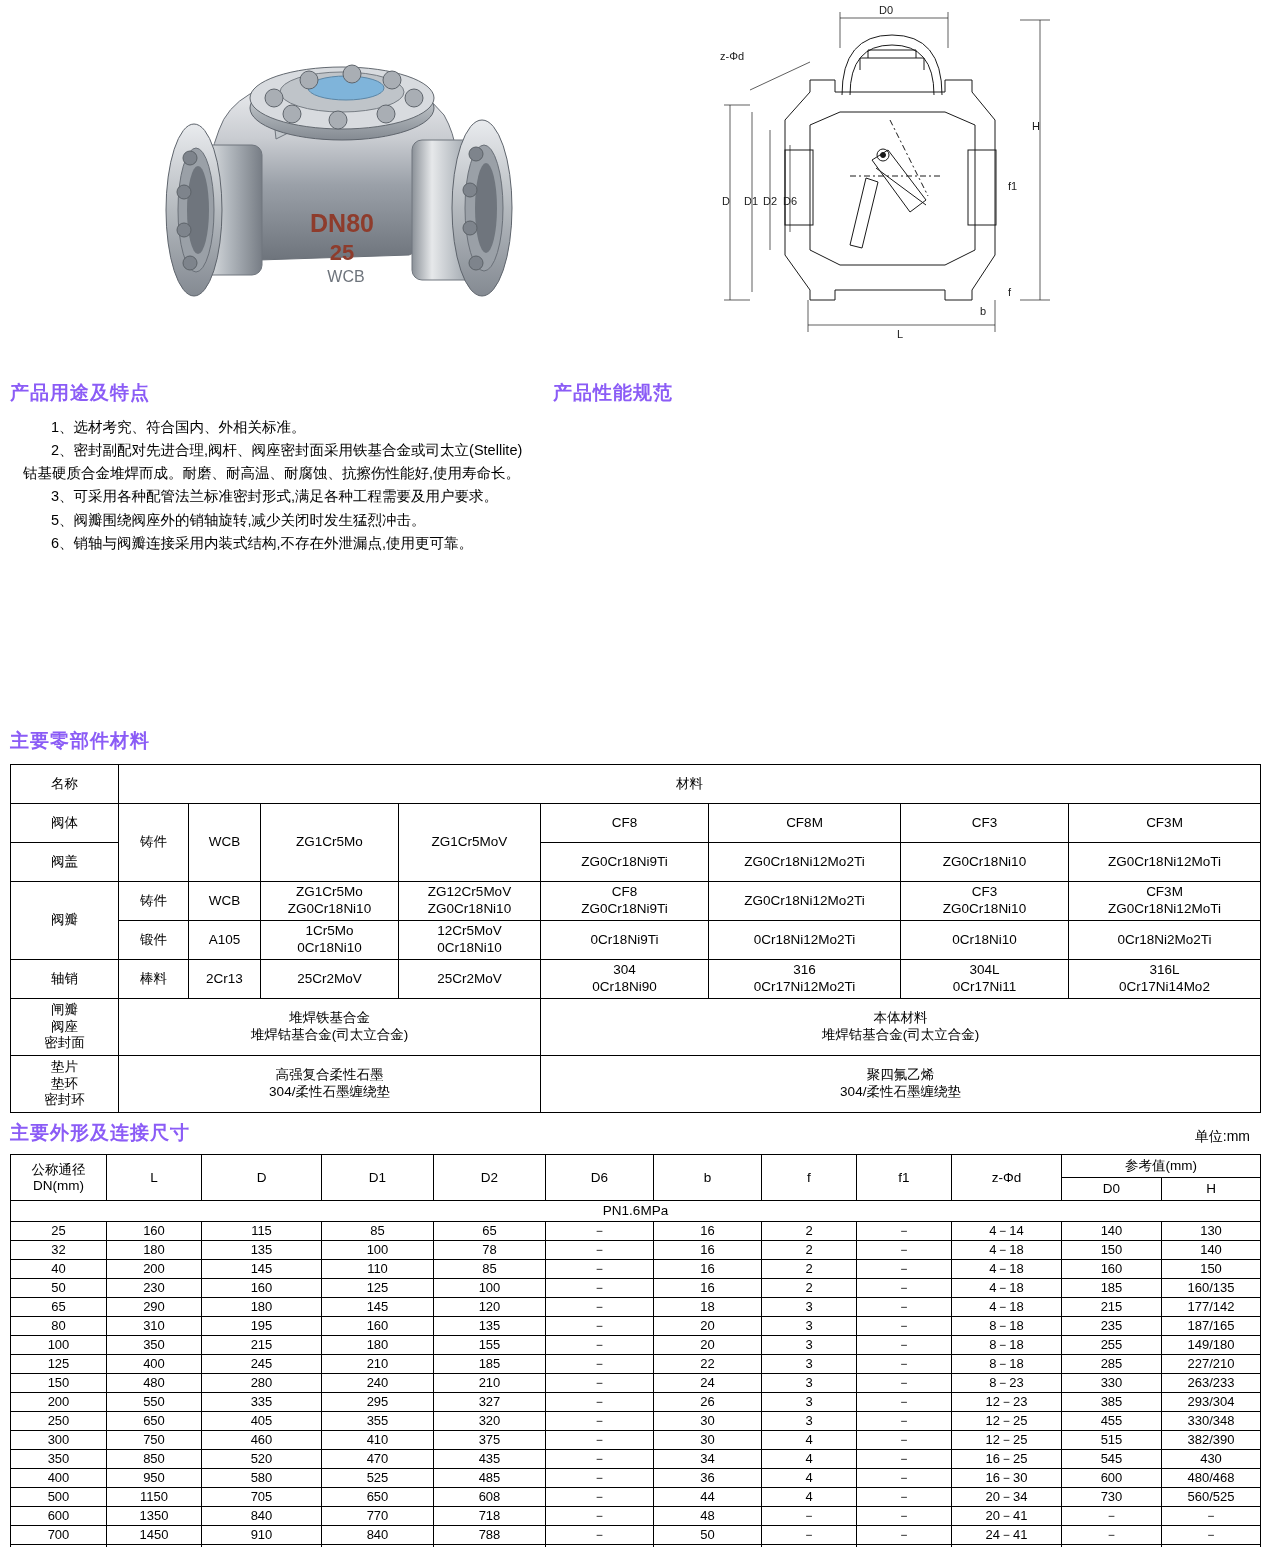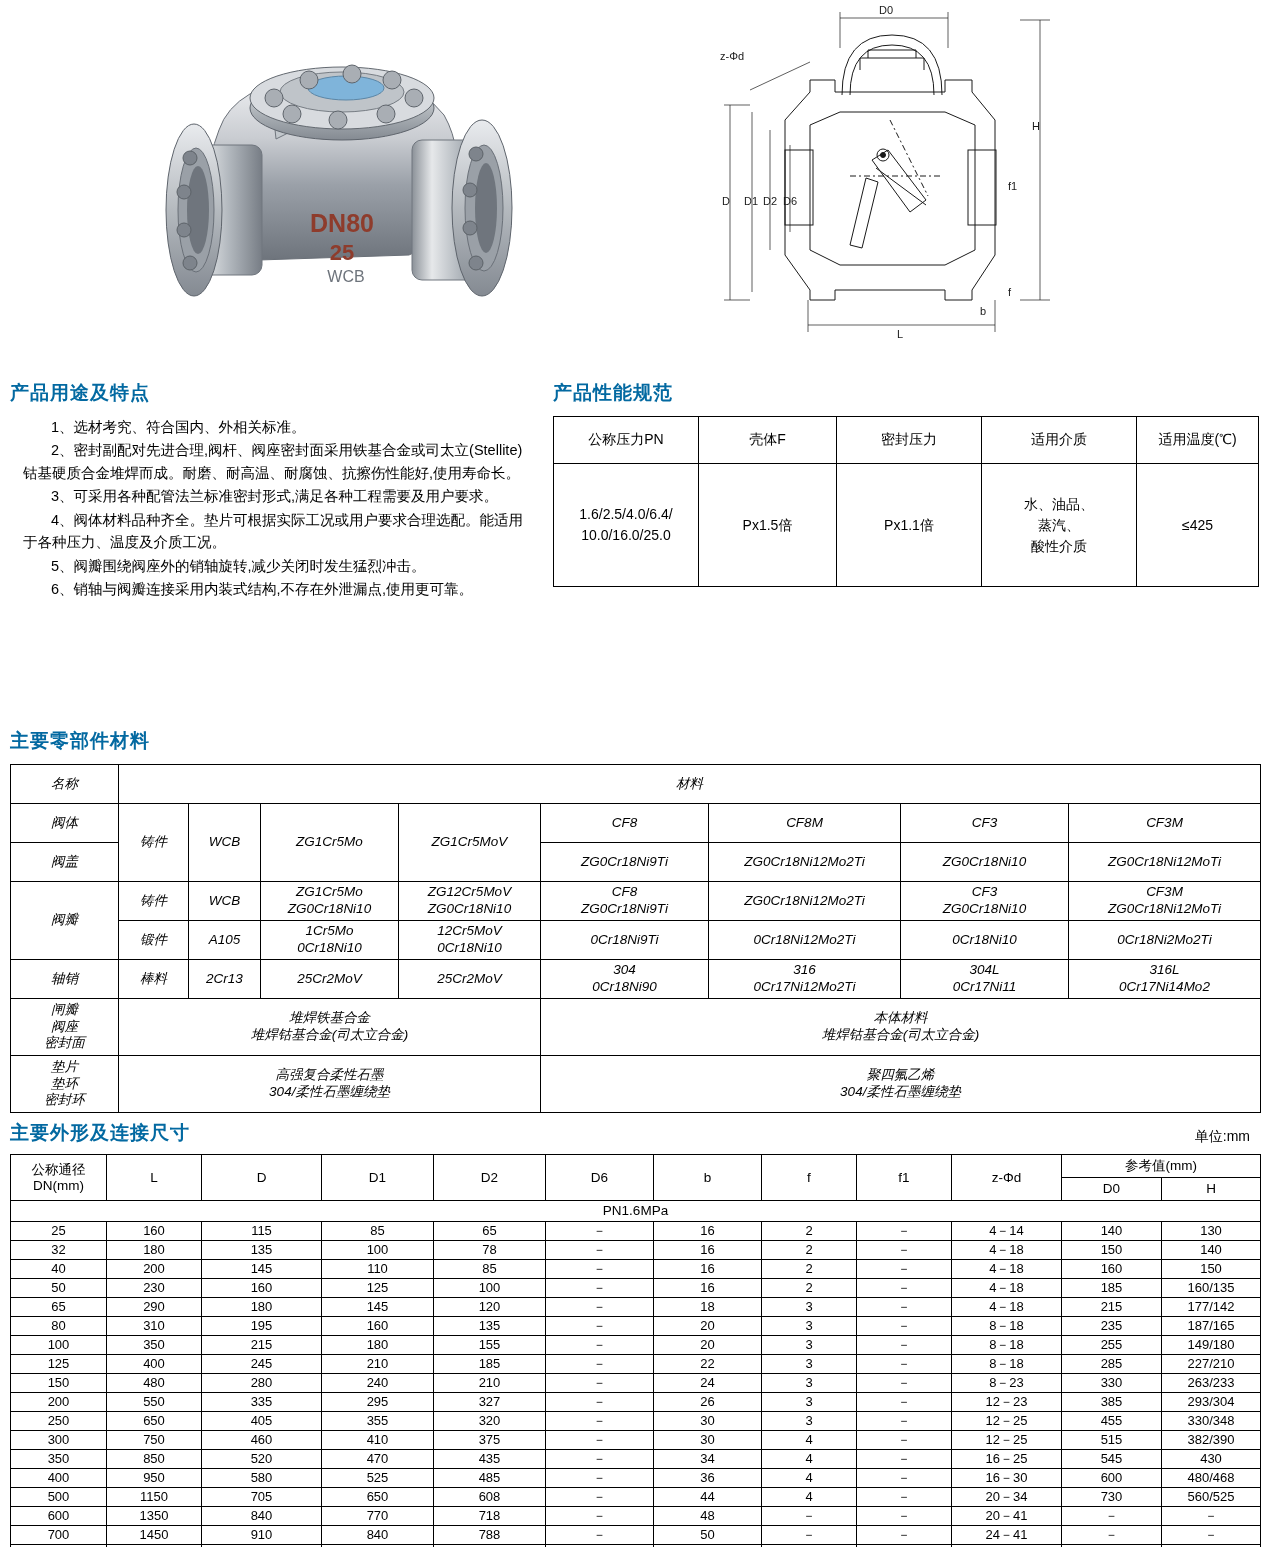--- a/index.html
+++ b/index.html
@@ -14,21 +14,21 @@
   .page { position:relative; width:1270px; height:1547px; }
 
   
   .hero { position:absolute; left:0; top:0; width:1270px; height:350px; }
 
   .photo-wrap { position:absolute; left:124px; top:10px; width:420px; height:330px; }
   .drawing-wrap { position:absolute; left:690px; top:0px; width:400px; height:345px; }
 
   
   .sec-title {
-    color:#0369a1;
+    color:#8b5cf6;
     font-weight:bold;
     font-size:19px;
     letter-spacing:1px;
   }
 
   
   .features { position:absolute; left:10px; top:380px; width:520px; }
   .features .sec-title { margin-bottom:10px; }
   .features p {
     margin:0 0 1px 13px;
@@ -59,21 +59,20 @@
   .mats table { width:1250px; border:1px solid #000; table-layout:fixed; }
   .mats td, .mats th {
     border:1px solid #000;
     text-align:center;
     vertical-align:middle;
     font-size:13.5px;
     font-weight:normal;
     padding:2px 1px;
     line-height:1.25;
     height:26px;
-    font-style:italic;
   }
   .mats .tall { height:34px; }
 
   
   .dims { position:absolute; left:10px; top:1120px; width:1250px; }
   .dims .sec-title { margin-bottom:8px; display:inline-block; }
   .unit { position:absolute; right:10px; top:8px; font-size:14px; }
   .dims table { width:1250px; border:1px solid #000; table-layout:fixed; }
   .dims th, .dims td {
     border:1px solid #000;
@@ -225,48 +224,26 @@
         </g>
       </svg>
     </div>
   </div>
 
   <div class="features">
     <div class="sec-title">产品用途及特点</div>
     <p class="indent">1、选材考究、符合国内、外相关标准。</p>
     <p class="indent">2、密封副配对先进合理,阀杆、阀座密封面采用铁基合金或司太立(Stellite)钴基硬质合金堆焊而成。耐磨、耐高温、耐腐蚀、抗擦伤性能好,使用寿命长。</p>
     <p class="indent">3、可采用各种配管法兰标准密封形式,满足各种工程需要及用户要求。</p>
-    <p class="indent">4、阀体材料品种齐全。垫片可根据实际工况或用户要求合理选配。能适用于各种压力、温度及介质工况。</p>
     <p class="indent">5、阀瓣围绕阀座外的销轴旋转,减少关闭时发生猛烈冲击。</p>
     <p class="indent">6、销轴与阀瓣连接采用内装式结构,不存在外泄漏点,使用更可靠。</p>
   </div>
 
   <div class="perf">
     <div class="sec-title">产品性能规范</div>
-    <table>
-      <tbody>
-          <tr>
-        <th style="width:140px">公称压力PN</th>
-        <th style="width:133px">壳体F</th>
-        <th style="width:140px">密封压力</th>
-        <th style="width:150px">适用介质</th>
-        <th>适用温度(℃)</th>
-      </tr>
-      <tr>
-        <td style="white-space:pre-line">1.6/2.5/4.0/6.4/
-10.0/16.0/25.0</td>
-        <td>Px1.5倍</td>
-        <td>Px1.1倍</td>
-        <td style="white-space:pre-line">水、油品、
-蒸汽、
-酸性介质</td>
-        <td>≤425</td>
-      </tr>
-    </tbody>
-      </table>
   </div>
 
   <div class="mats">
     <div class="sec-title">主要零部件材料</div>
     <table>
       <colgroup>
         <col style="width:108px">
           <col style="width:70px">
           <col style="width:72px">
         <col style="width:138px">

